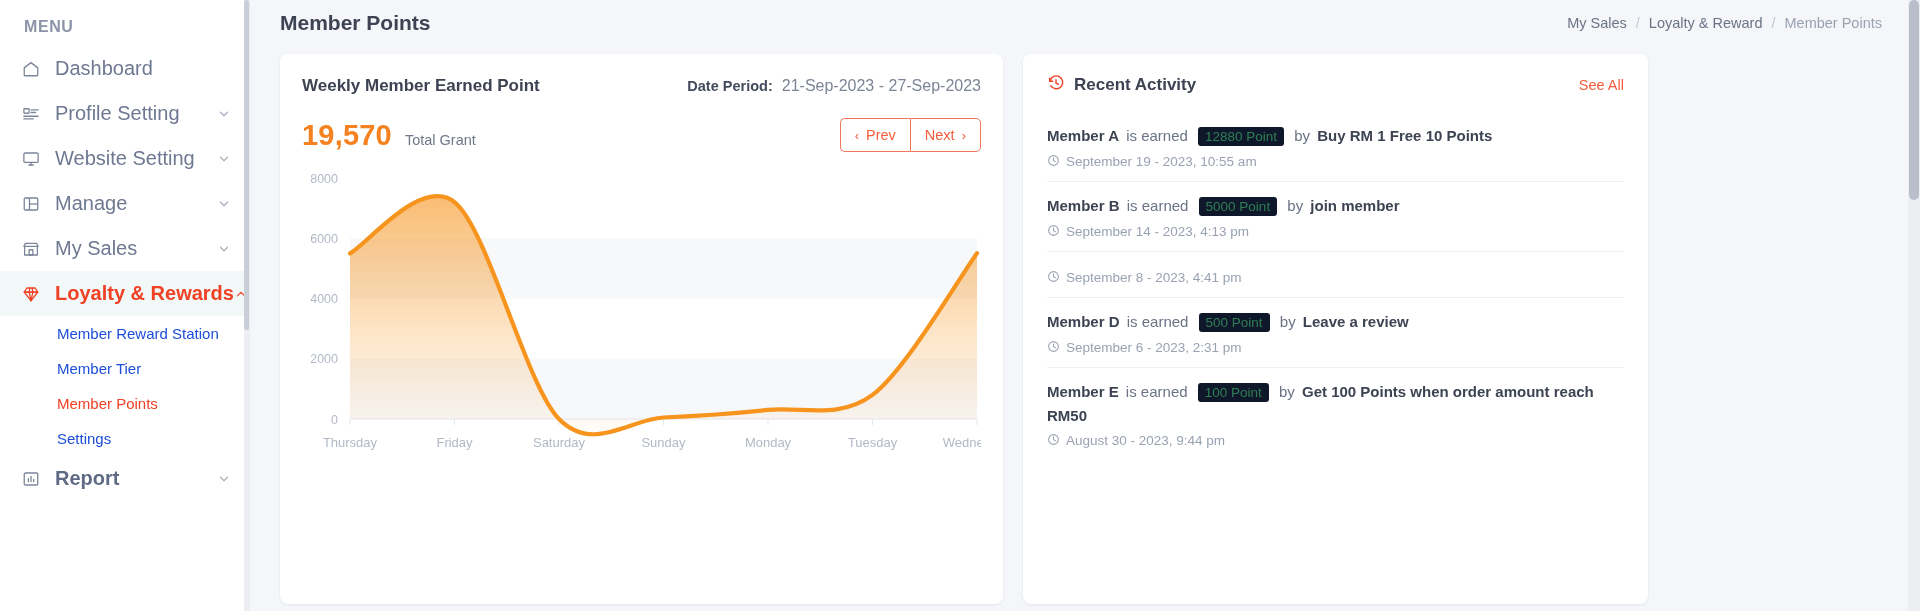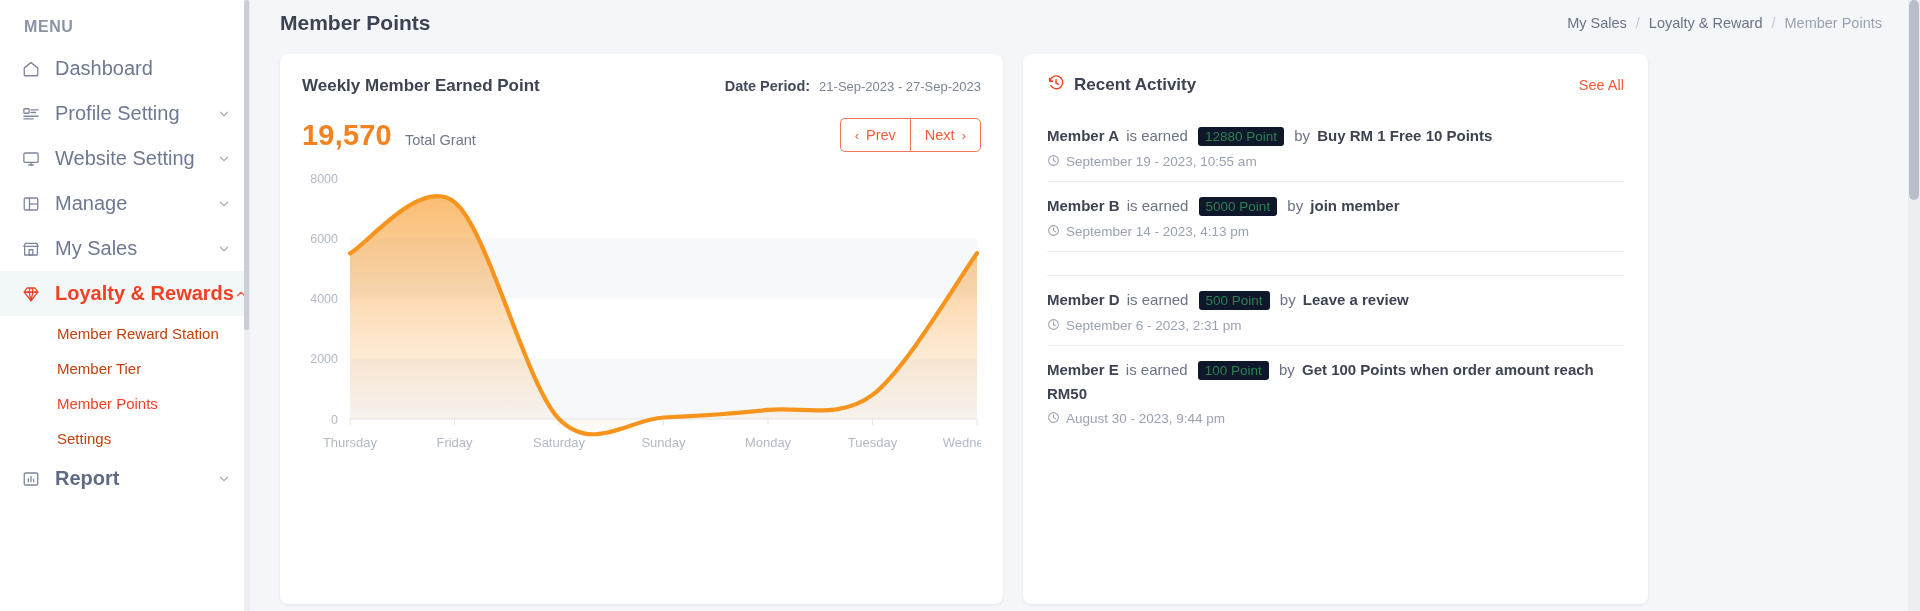--- a/index.html
+++ b/index.html
@@ -42,21 +42,21 @@
   .nav-item.active {
     background: #f2f8f8;
     color: #f04124;
     font-weight: bold;
   }
   .nav-item.active .ico svg { stroke: #f04124; }
   .nav-item.bold { font-weight: bold; color: #5f6b85; }
 
   .subnav-item {
     display: block; height: 35px; line-height: 35px;
-    padding-left: 57px; font-size: 15px; color: #c2410c;
+    padding-left: 57px; font-size: 15px; color: #1d4ed8;
     cursor: pointer; white-space: nowrap;
   }
   .subnav-item.active { color: #f04124; }
 
   
   .side-scroll {
     position: absolute; right: 0; top: 0; width: 5px; height: 611px;
     background: #eceef2;
   }
   .side-scroll .thumb {
@@ -90,21 +90,21 @@
   }
 
   
   .chart-card { width: 723px; height: 550px; padding: 22px 22px 0 22px; }
   .chart-head {
     display: flex; align-items: center; justify-content: space-between;
   }
   .chart-title { font-size: 17px; font-weight: bold; color: #3d4352; }
   .date-period { font-size: 14.5px; color: #4b5costs; }
   .date-period .dp-label { color: #434a5c; font-weight: bold; font-size: 14.5px; }
-  .date-period .dp-value { color: #7c8495; font-size: 13px; margin-left: 5px; }
+  .date-period .dp-value { color: #7c8495; font-size: 16px; margin-left: 5px; }
 
   .chart-sub {
     display: flex; align-items: center; justify-content: space-between;
     margin-top: 22px;
   }
   .total-wrap { display: flex; align-items: baseline; }
   .total-num { font-size: 29px; font-weight: bold; color: #f58220; letter-spacing: .2px; }
   .total-lbl { font-size: 14.5px; color: #6f7789; margin-left: 13px; }
 
   .pager { display: flex; }
@@ -403,20 +403,27 @@
               <div class="act-line"><span class="who">Member B</span><span class="verb"> is earned </span><span class="pts">5000 Point</span><span class="verb"> by </span><span class="what">join member</span></div>
               <div class="act-time">
                 <span><svg viewBox="0 0 24 24" fill="none" stroke="#9aa2b2" stroke-width="1.9" stroke-linecap="round" stroke-linejoin="round">
                     <circle cx="12" cy="12" r="9"></circle>
                     <polyline points="12 6.8 12 12.3 15.6 14.2"></polyline>
                   </svg></span>
                 <span>September 14 - 2023, 4:13 pm</span>
               </div>
             </div>
             <div class="act-item">
+              <div class="act-time">
+                <span><svg viewBox="0 0 24 24" fill="none" stroke="#9aa2b2" stroke-width="1.9" stroke-linecap="round" stroke-linejoin="round">
+                    <circle cx="12" cy="12" r="9"></circle>
+                    <polyline points="12 6.8 12 12.3 15.6 14.2"></polyline>
+                  </svg></span>
+                <span>September 8 - 2023, 4:41 pm</span>
+              </div>
             </div>
             <div class="act-item">
               <div class="act-line"><span class="who">Member D</span><span class="verb"> is earned </span><span class="pts">500 Point</span><span class="verb"> by </span><span class="what">Leave a review</span></div>
               <div class="act-time">
                 <span><svg viewBox="0 0 24 24" fill="none" stroke="#9aa2b2" stroke-width="1.9" stroke-linecap="round" stroke-linejoin="round">
                     <circle cx="12" cy="12" r="9"></circle>
                     <polyline points="12 6.8 12 12.3 15.6 14.2"></polyline>
                   </svg></span>
                 <span>September 6 - 2023, 2:31 pm</span>
               </div>

